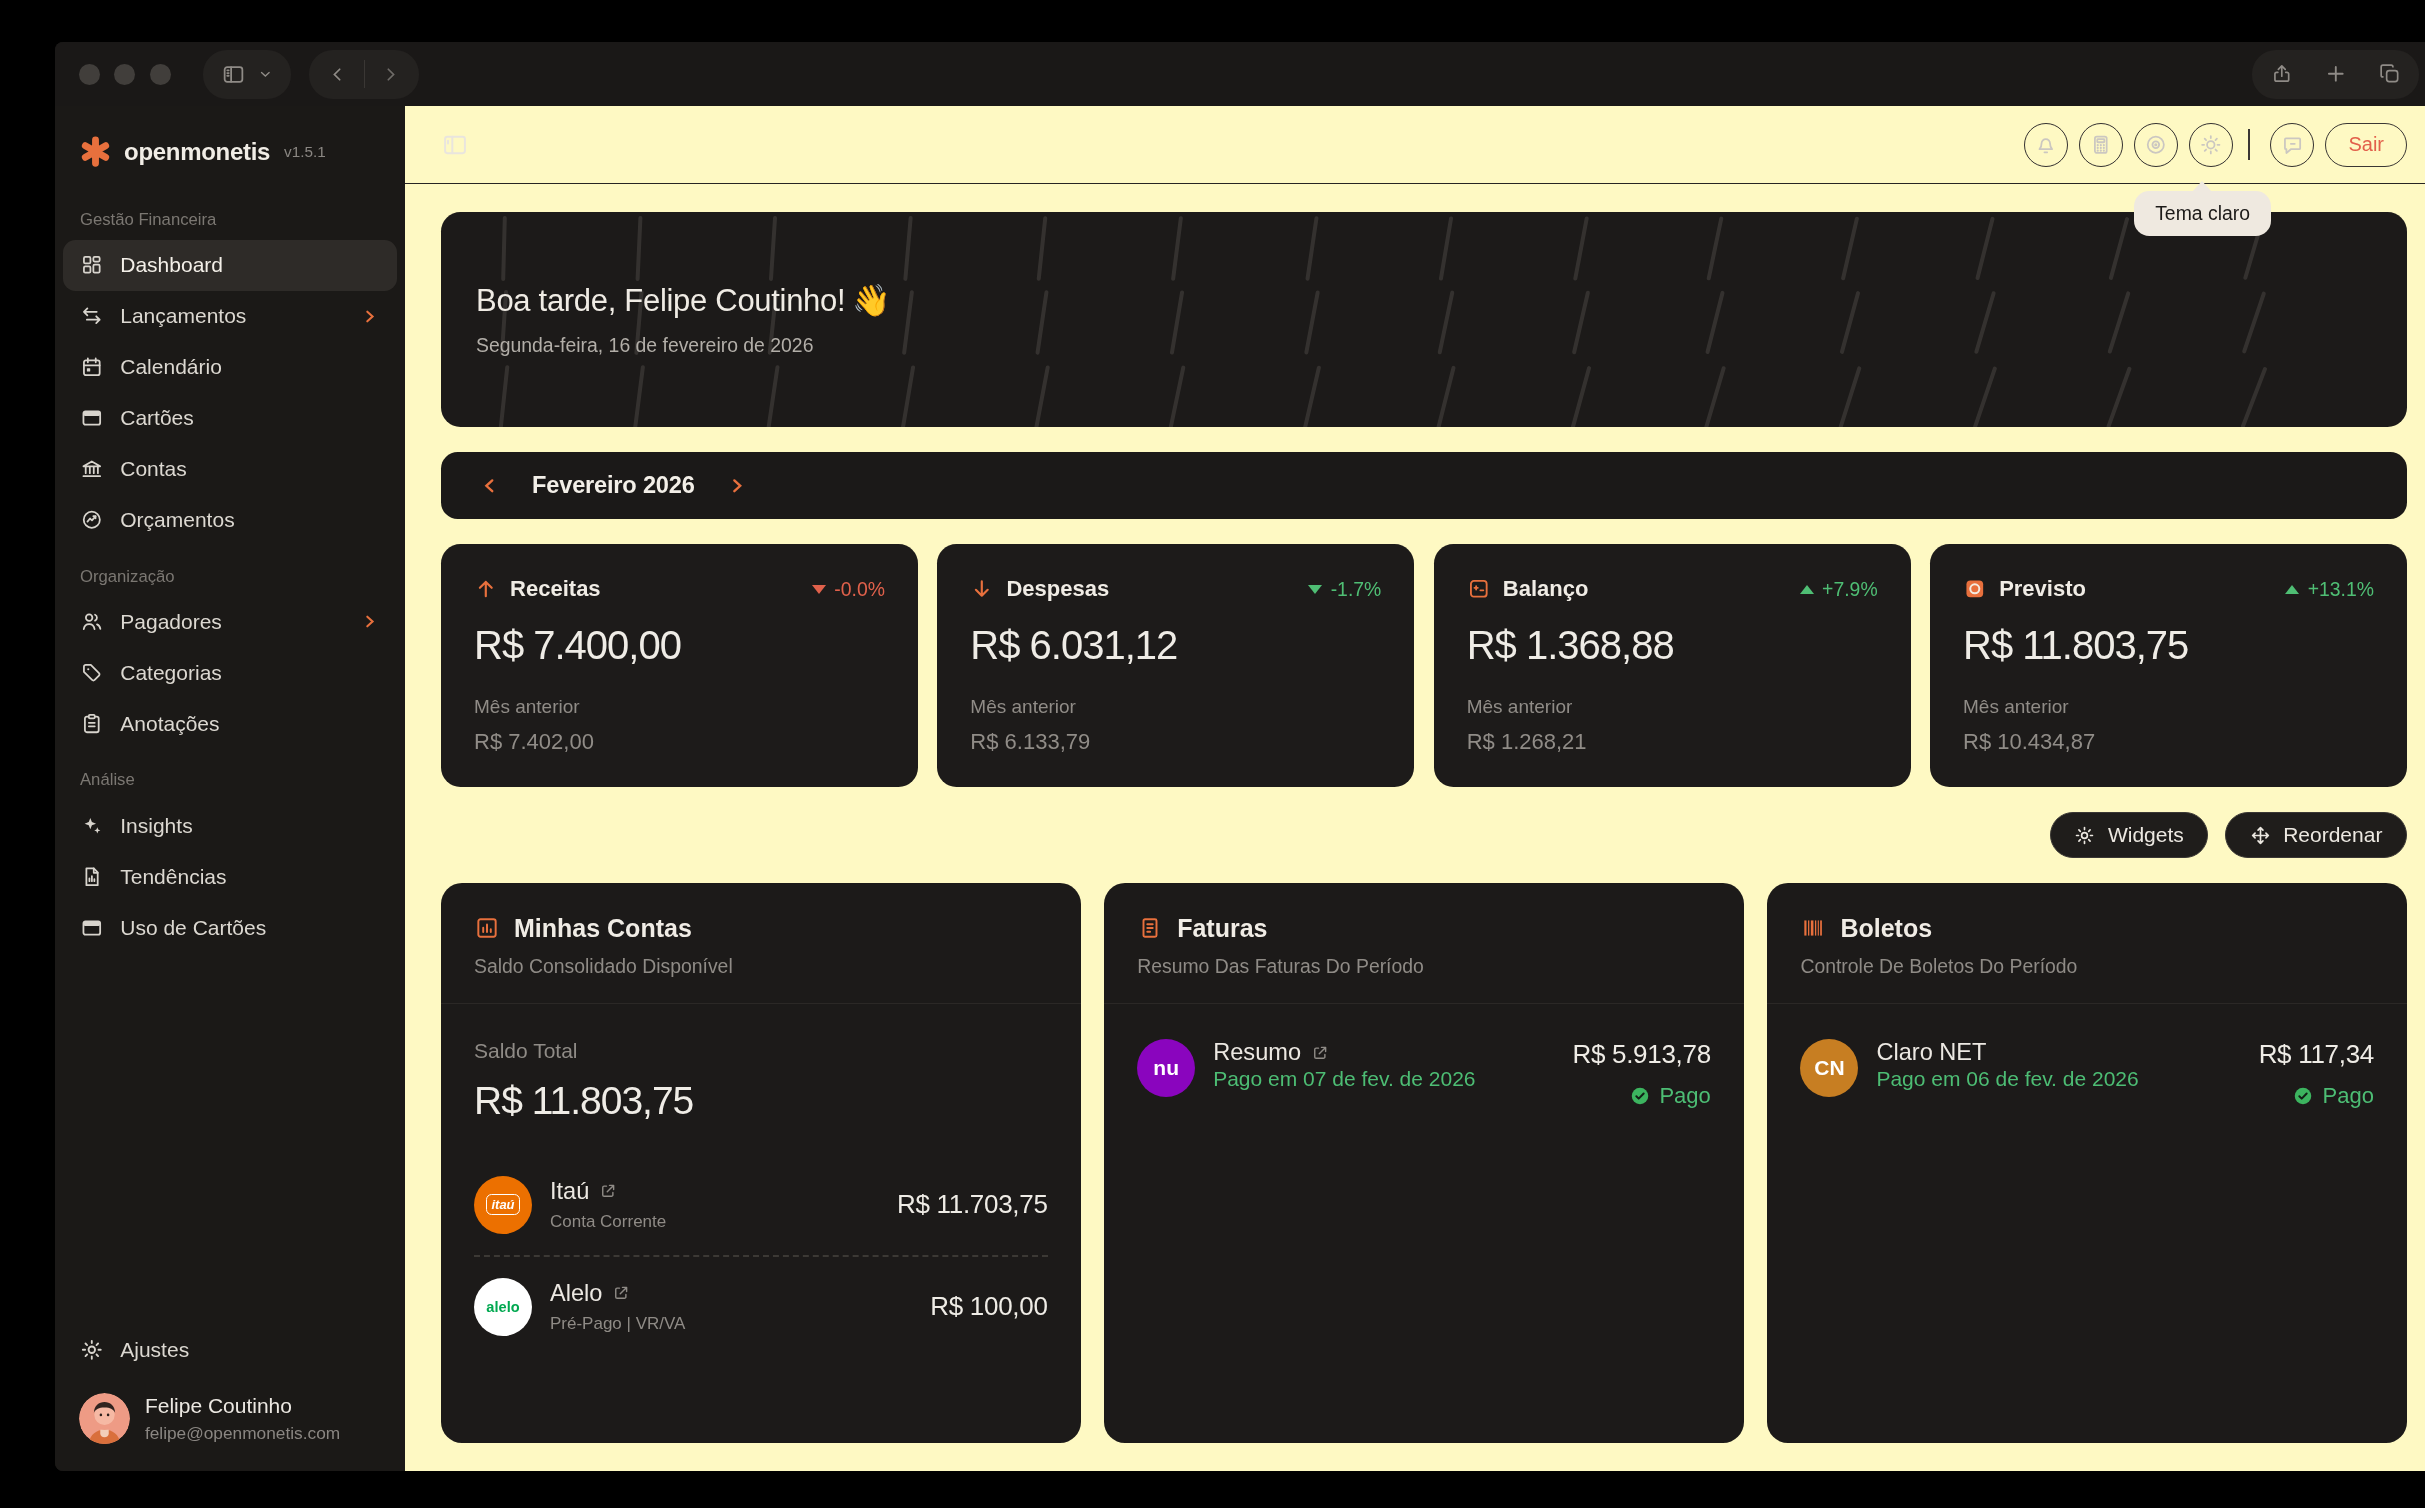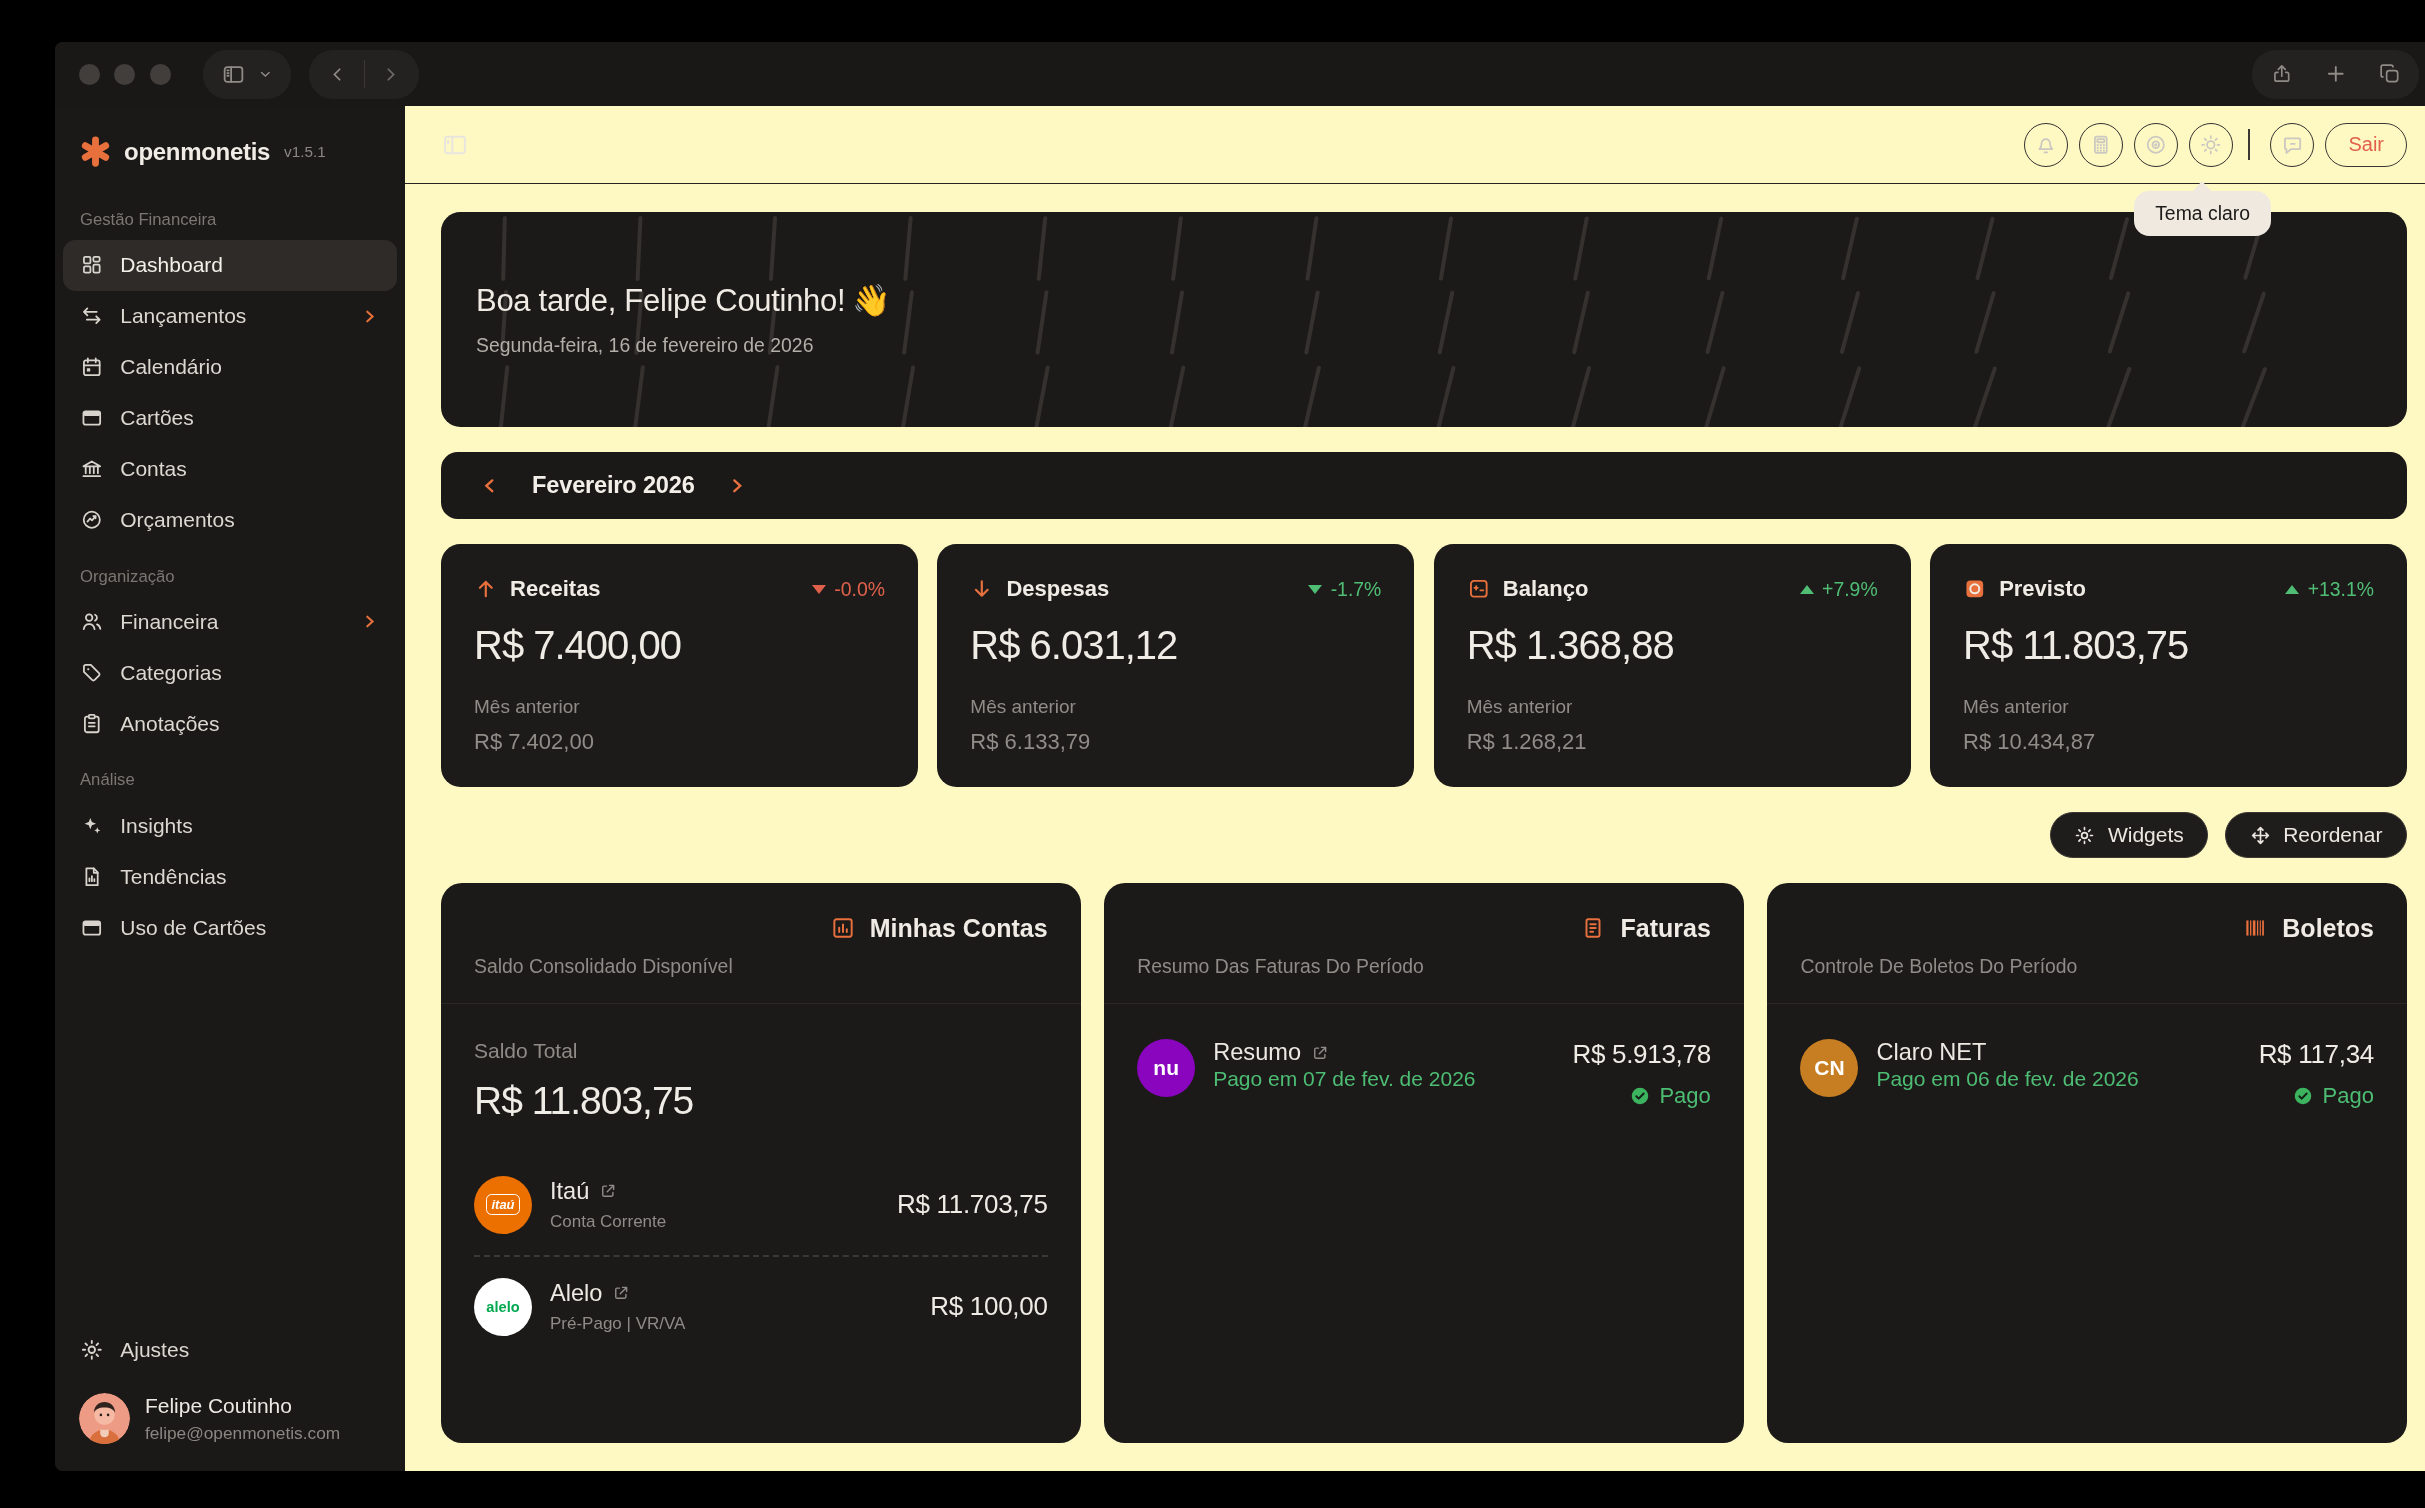--- a/index.html
+++ b/index.html
@@ -95,21 +95,21 @@
 
   
   .actions { display:flex; justify-content:flex-end; gap:16.7px; flex:0 0 46px; }
   .action-btn { height:46px; border-radius:23px; border:1.4px solid #3a3734; background:#1f1d1b;
     color:#ece8e1; font-size:21px; display:flex; align-items:center; gap:12.5px; padding:0 23.6px; }
 
   
   .widgets { display:grid; grid-template-columns:repeat(3,1fr); gap:23.6px; flex:1; min-height:0; }
   .widget { background:#1c1a19; border-radius:21px; display:flex; flex-direction:column; overflow:hidden; }
   .widget-head { padding:30.5px 33px 25px; }
-  .widget-title-row { display:flex; align-items:center; gap:14px;justify-content:flex-end; }
+  .widget-title-row { display:flex; align-items:center; gap:14px; }
   .widget-title { font-size:25px; font-weight:700; color:#f0ece5; }
   .widget-sub { font-size:19.4px; color:#8f8b86; margin-top:12.5px; }
   .widget-divider { height:1.4px; background:#2b2826; }
   .widget-body { padding:35px 33px; }
   .total-label { font-size:21px; color:#8f8b86; }
   .total-value { font-size:39px; font-weight:500; color:#efece6; letter-spacing:-1px; margin-top:15.3px; }
   .acct-list { margin-top:53px; }
   .row { display:flex; align-items:center; gap:18px; }
   .row-avatar { width:58px; height:58px; border-radius:50%; flex:0 0 58px; display:flex;
     align-items:center; justify-content:center; }
@@ -273,21 +273,21 @@
 
       <div class="section-label">Organização</div>
 
       <div class="nav-item">
         <span class="ic">
           <svg width="23.6" height="23.6" viewBox="0 0 24 24" fill="none" stroke="currentColor" stroke-width="1.8" stroke-linecap="round">
             <circle cx="9.3" cy="7.8" r="3.3"></circle>
               <path d="M3.8 19.5c.5-3.3 2.8-5.2 5.5-5.2s5 1.9 5.5 5.2M15.3 4.8a3.3 3.3 0 010 6M17.3 14.6c1.9.7 3.1 2.3 3.4 4.6"></path>
           </svg>
         </span>
-        <span>Financeira</span>
+        <span>Pagadores</span>
         <span class="nav-chevron">
           <svg width="21" height="21" viewBox="0 0 24 24" fill="none" stroke="currentColor" stroke-width="2.4" stroke-linecap="round">
               <path d="M9.5 6.5l6 5.5-6 5.5"></path>
             </svg>
         </span>
       </div>
 
       <div class="nav-item">
         <span class="ic">
           <svg width="23.6" height="23.6" viewBox="0 0 24 24" fill="none" stroke="currentColor" stroke-width="1.8" stroke-linejoin="round">

